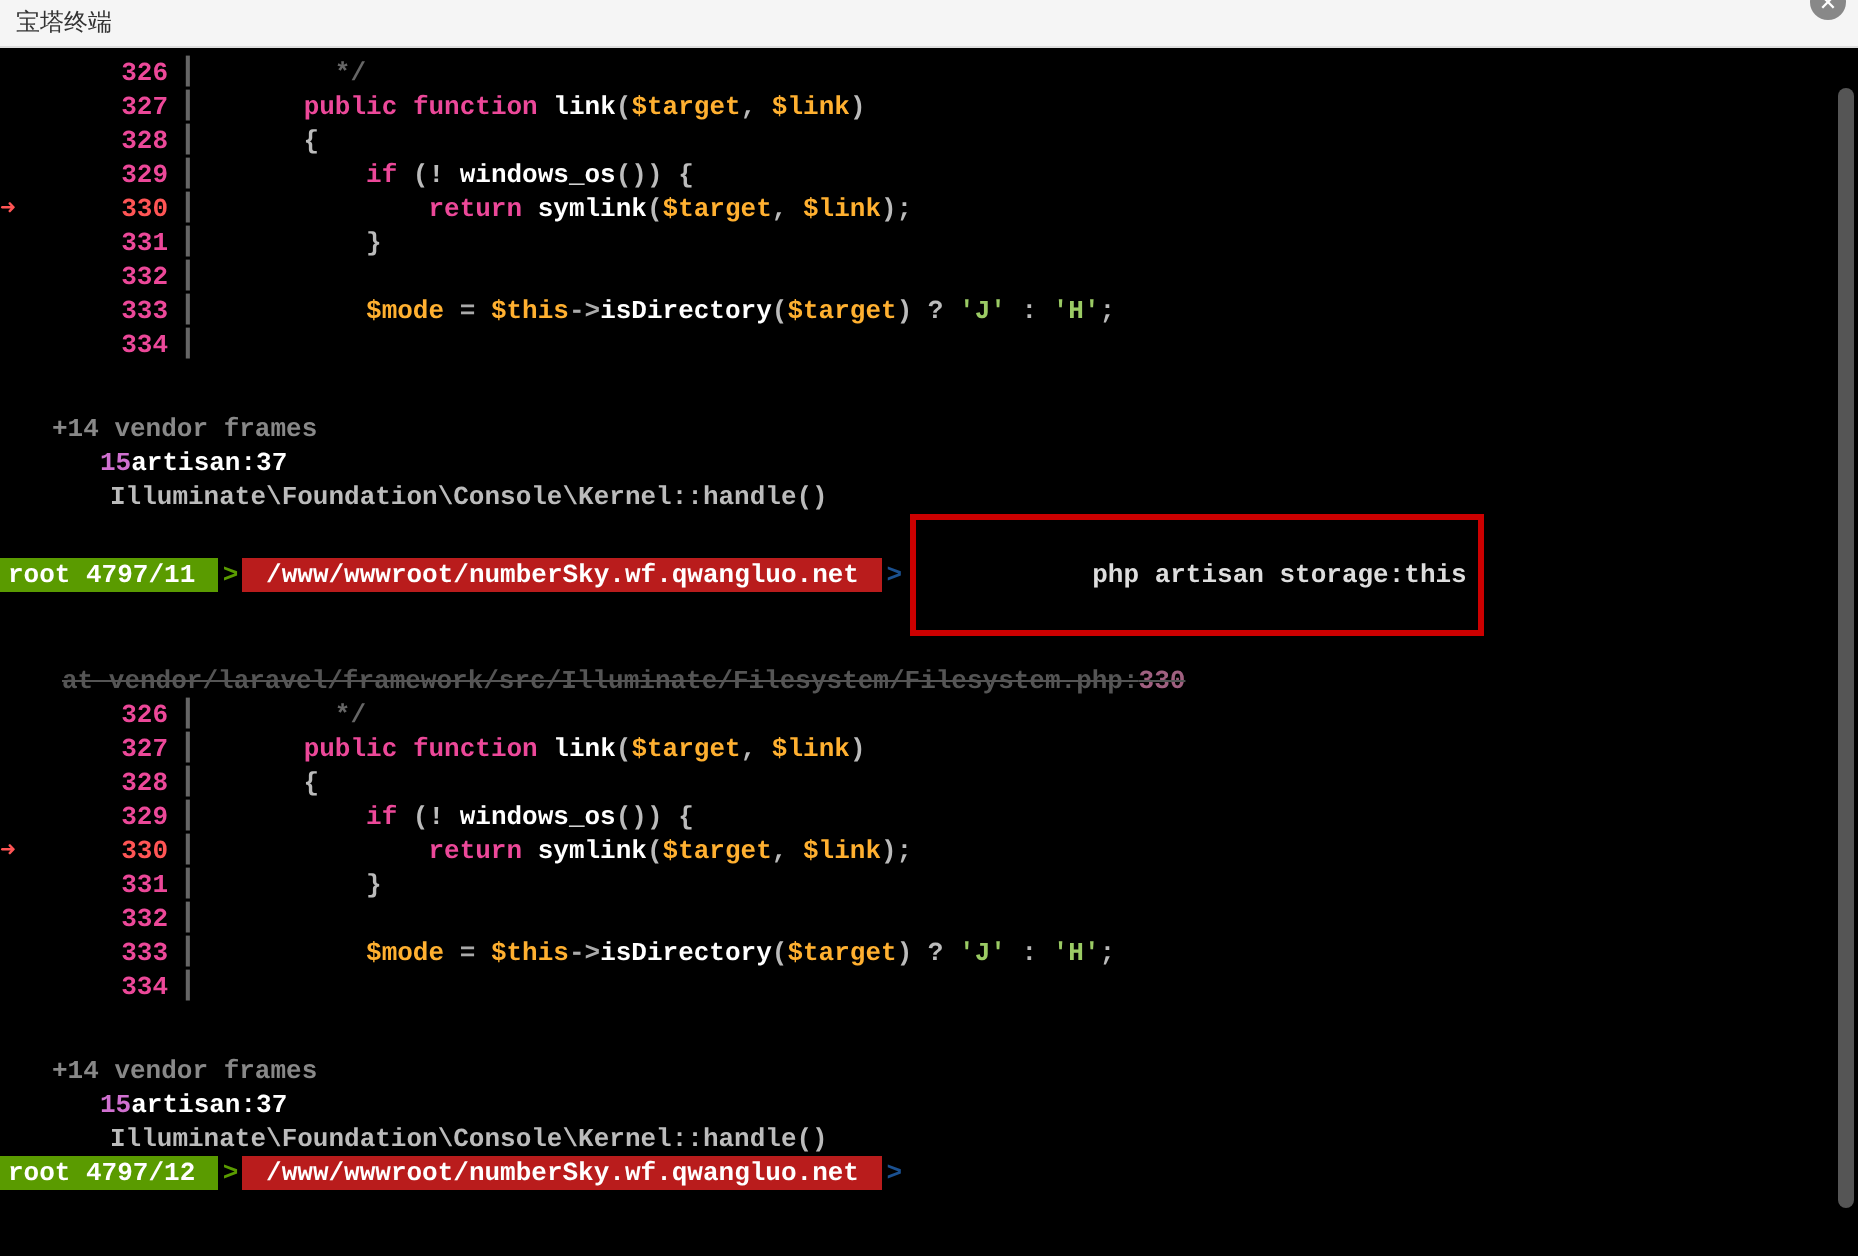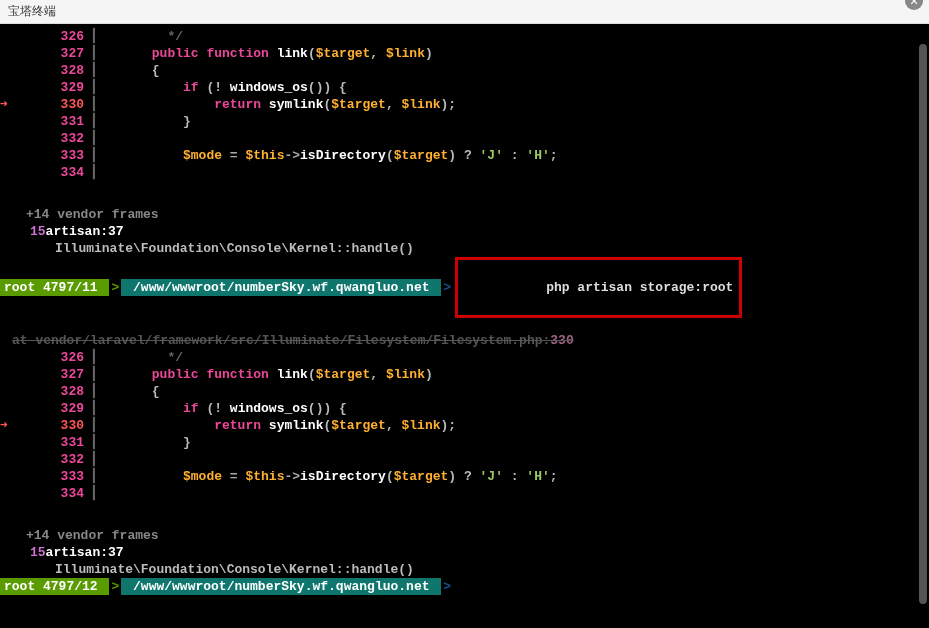--- a/index.html
+++ b/index.html
@@ -106,20 +106,21 @@
       padding-left: 26px;
       color: #888;
       margin-top: 11px;
     }
     .frame-num {
       color: #d070d0;
       padding-left: 30px;
     }
     .artisan-line {
       display: flex;
+      padding-left: 20px;
     }
     .artisan-text {
       color: #fff;
       font-weight: bold;
     }
     .kernel-text {
       padding-left: 55px;
       color: #bbb;
     }
     .prompt-line {
@@ -127,21 +128,21 @@
       align-items: center;
       white-space: pre;
     }
     .prompt-user {
       background: #5a9b00;
       color: #fff;
       padding: 0 4px;
       font-weight: bold;
     }
     .prompt-path {
-      background: #0f766e;
+      background: #b91c1c;
       color: #fff;
       padding: 0 4px;
       font-weight: bold;
     }
     .prompt-arrow {
       color: #5a9b00;
       padding: 0 2px;
     }
     .prompt-arrow2 {
       color: #1a5090;
@@ -174,21 +175,21 @@
       top: -10px;
       left: 10px;
     }
     .error-msg {
       background: #555;
       color: #fff;
       padding: 0 2px;
       font-weight: bold;
     }
     .error-at-line {
-      padding-left: 12px;
+      padding-left: 31px;
       color: #555;
       text-decoration: line-through;
     }
     .error-at-line .at-num {
       color: #a06080;
     }
     .scrollbar {
       position: absolute;
       right: 2px;
       top: 20px;
@@ -231,21 +232,21 @@
       <div class="artisan-line">
         <span class="frame-num">15</span>
         <span>  </span>
         <span class="artisan-text">artisan:37</span>
       </div>
       <div class="kernel-text">Illuminate\Foundation\Console\Kernel::handle()</div>
 
       <div class="prompt-line">
         <span class="prompt-user">root 4797/11 </span><span class="prompt-arrow">&gt;</span><span class="prompt-path"> /www/wwwroot/numberSky.wf.qwangluo.net </span><span class="prompt-arrow2">&gt;</span>
         <span class="cmd-highlight-box">
-          <span class="prompt-cmd">php artisan storage:root</span>
+          <span class="prompt-cmd">php artisan storage:this</span>
         </span>
       </div>
 
       <div class="spacer"></div>
 
 
       <div class="error-at-line">
         <span>at vendor/laravel/framework/src/Illuminate/Filesystem/Filesystem.php:</span><span class="at-num">330</span>
       </div>
 

